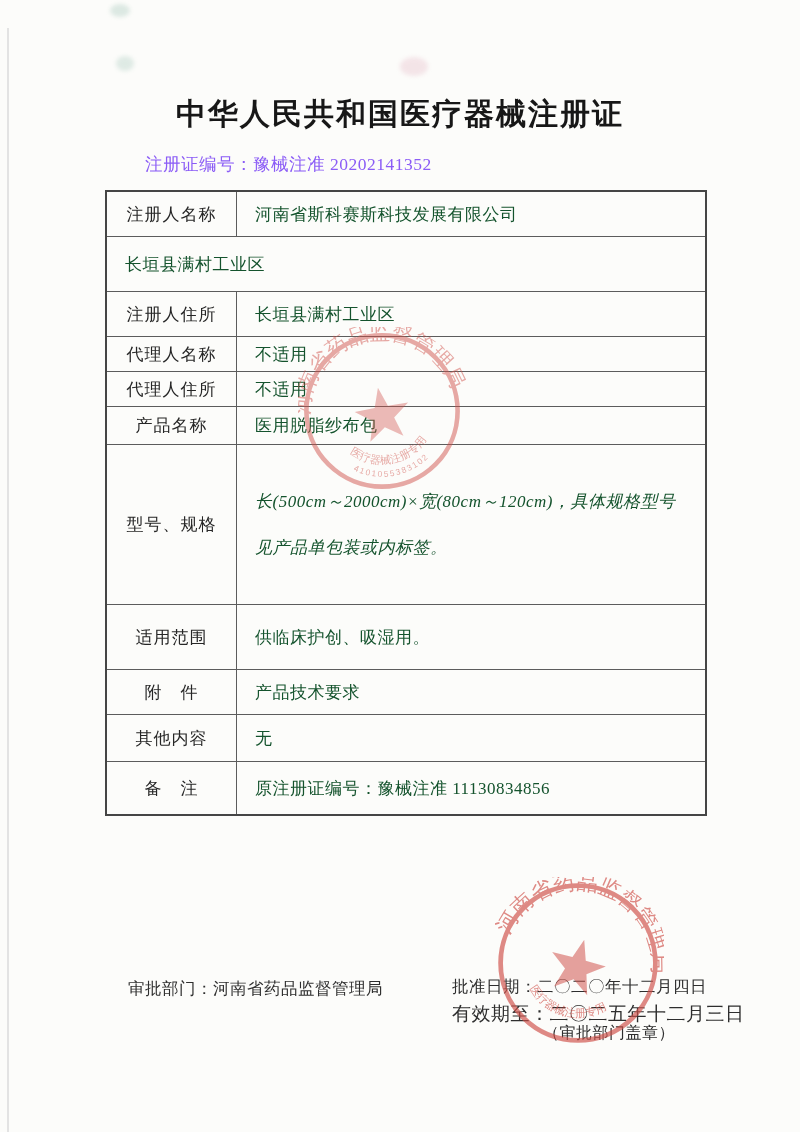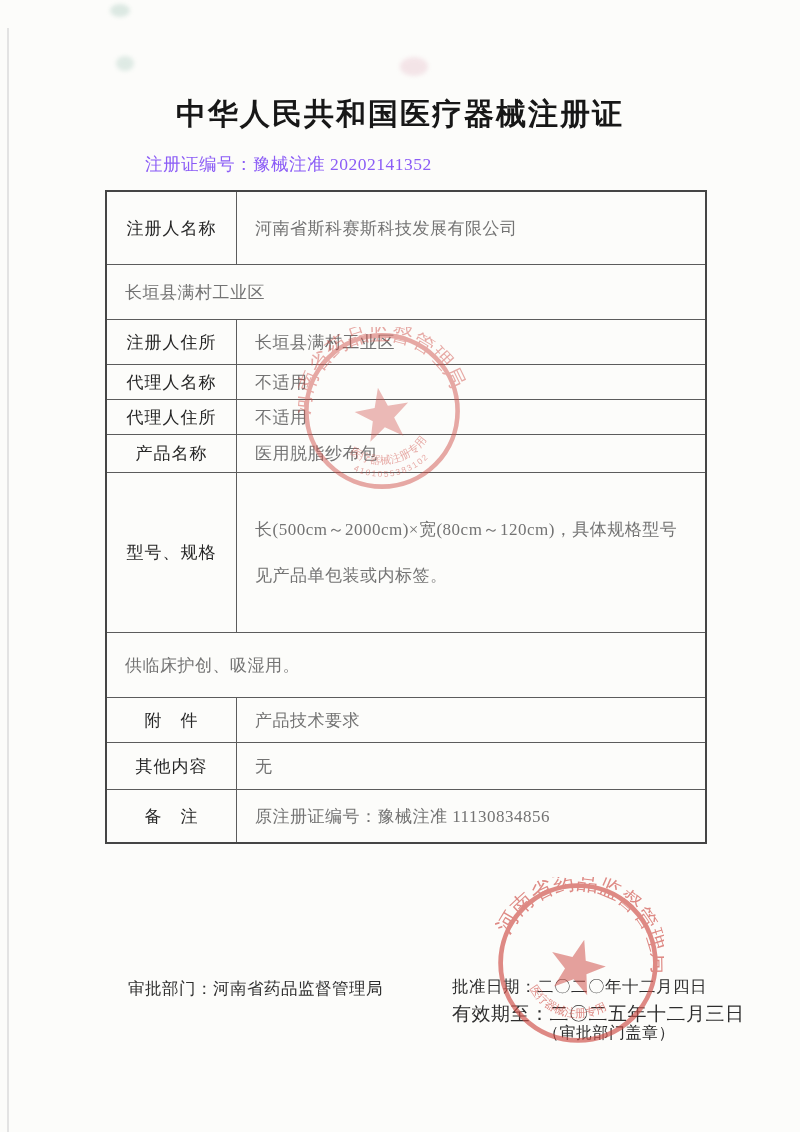--- a/index.html
+++ b/index.html
@@ -45,27 +45,27 @@
   .trow:last-child{border-bottom:none;}
   .cell-label{
     width:130px;flex:0 0 130px;box-sizing:border-box;
     border-right:1px solid #5c5c5c;
     display:flex;align-items:center;justify-content:center;
     letter-spacing:1px;color:#262626;
   }
   .cell-value{
     flex:1;display:flex;align-items:center;
     padding:4px 14px 4px 18px;
-    letter-spacing:.5px;color:#737373;
+    letter-spacing:.5px;color:#14532d;
   }
-  .r1{height:73px}.r2{height:55px}.r3{height:45px}
+  .r1{height:45px}.r2{height:55px}.r3{height:45px}
   .r4{height:35px}.r5{height:35px}.r6{height:38px}
   .r7{height:160px}.r8{height:152px}.r9{height:65px}
   .r10{height:45px}.r11{height:47px}.r12{height:52px}
-  .r7 .cell-value{line-height:46px;}
+  .r7 .cell-value{line-height:46px;font-style:italic;}
 
   .footer-dept{position:absolute;left:128px;top:978px;font-size:16.5px;letter-spacing:.5px;}
   .footer-date{position:absolute;left:452px;top:976px;font-size:16.5px;letter-spacing:.5px;}
   .footer-valid{position:absolute;left:452px;top:1001px;font-size:19px;letter-spacing:.5px;}
   .footer-sealnote{position:absolute;left:543px;top:1023px;font-size:16px;letter-spacing:.5px;}
 
   .stamp{position:absolute;pointer-events:none;}
   #stamp-top{left:298px;top:327px;width:168px;height:168px;opacity:.48;}
   #stamp-bottom{left:492px;top:877px;width:172px;height:172px;opacity:.66;}
 </style>
@@ -107,20 +107,21 @@
     </div>
     <div class="trow r6">
       <div class="cell-label">产品名称</div>
       <div class="cell-value">医用脱脂纱布包</div>
     </div>
     <div class="trow r7">
       <div class="cell-label">型号、规格</div>
       <div class="cell-value">长(500cm～2000cm)×宽(80cm～120cm)，具体规格型号见产品单包装或内标签。</div>
     </div>
     <div class="trow r9">
+      <div class="cell-label">适用范围</div>
       <div class="cell-value">供临床护创、吸湿用。</div>
     </div>
     <div class="trow r10">
       <div class="cell-label">附　件</div>
       <div class="cell-value">产品技术要求</div>
     </div>
     <div class="trow r11">
       <div class="cell-label">其他内容</div>
       <div class="cell-value">无</div>
     </div>

